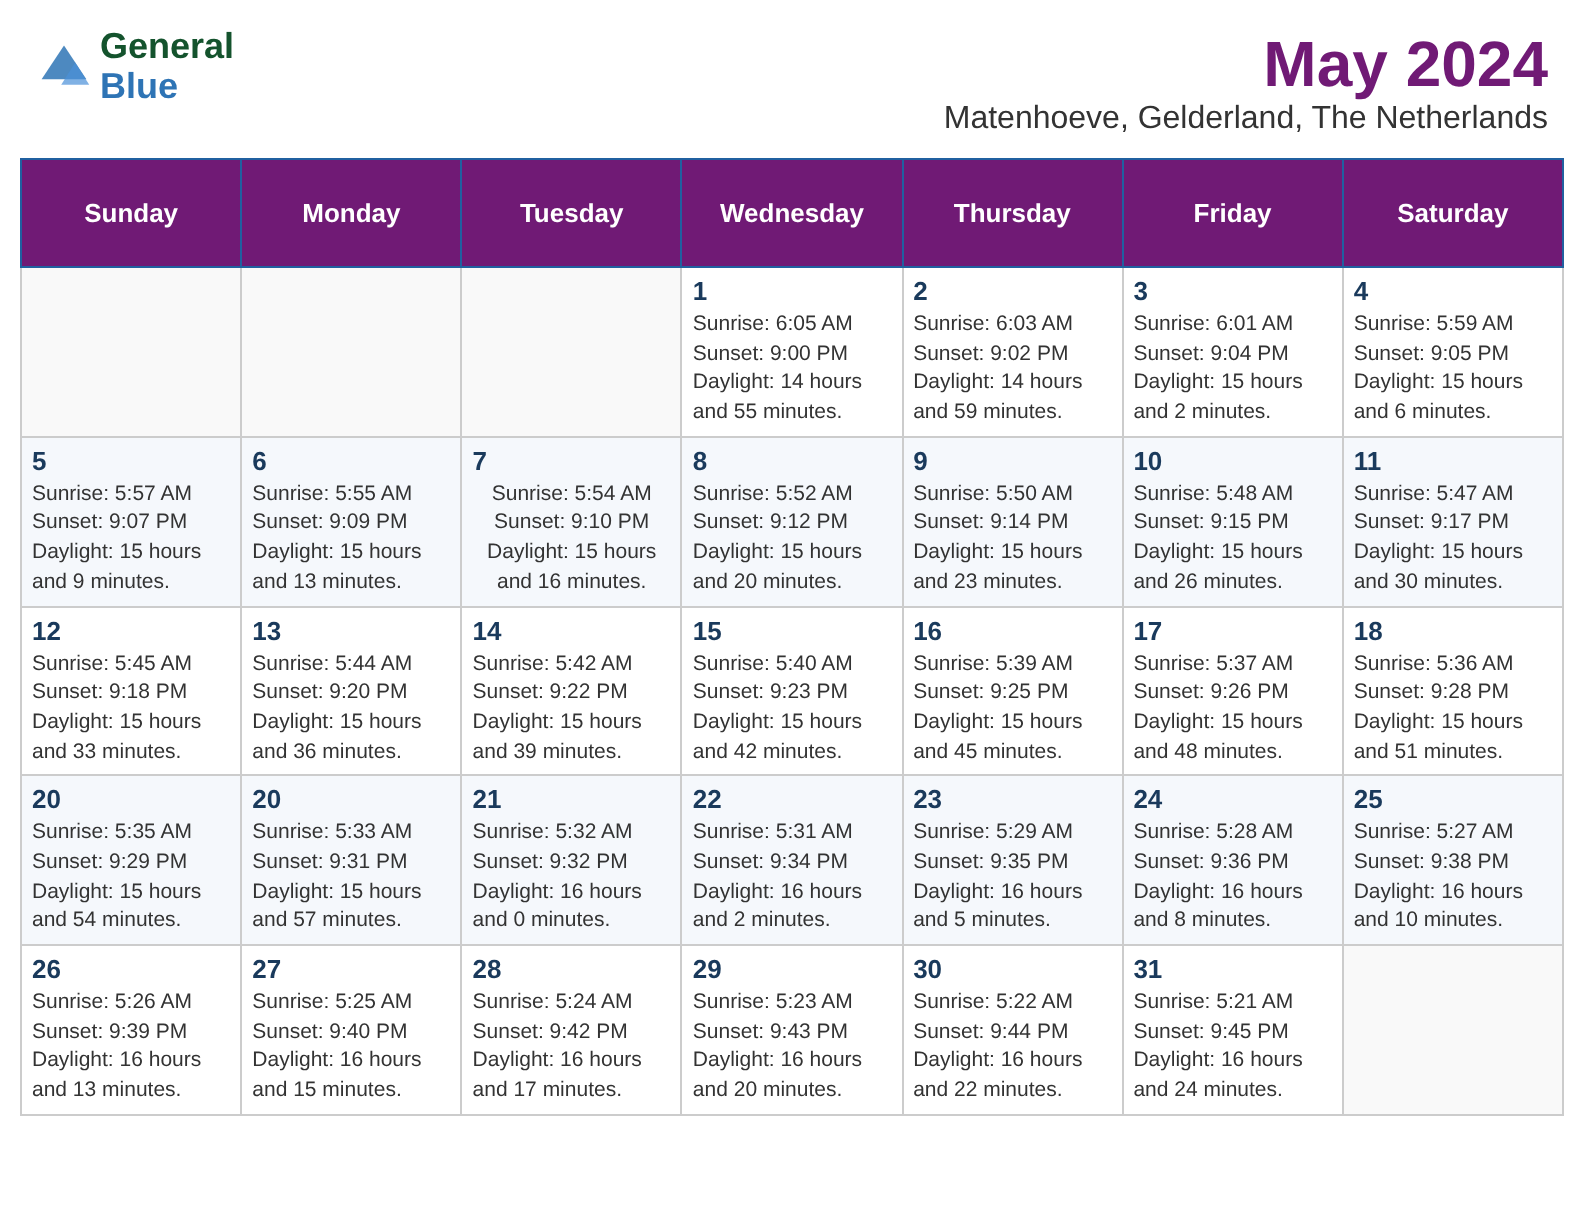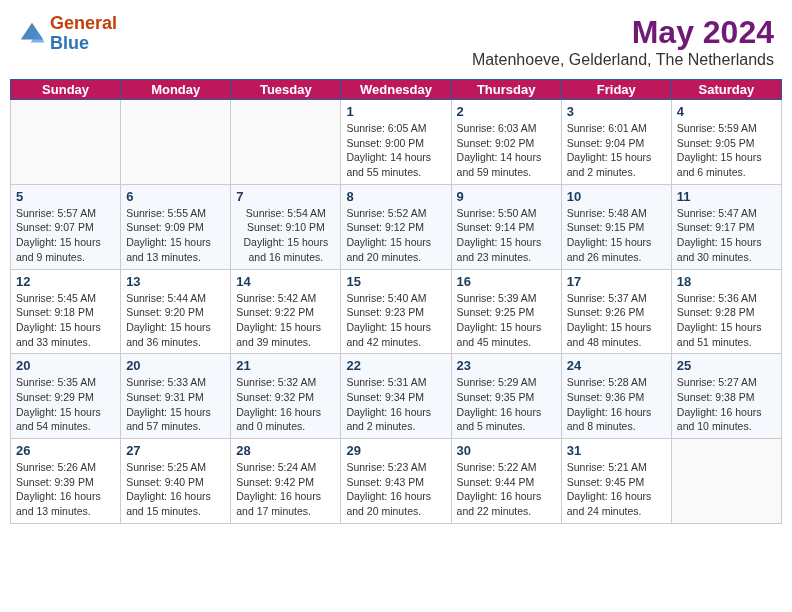--- a/index.html
+++ b/index.html
@@ -22,21 +22,21 @@
       align-items: center;
       gap: 4px;
     }
     .logo-text {
       font-size: 18px;
       font-weight: bold;
       color: #1a3a5c;
       line-height: 1.1;
     }
     .logo-text span {
-      color: #c2410c;
+      color: #14532d;
     }
     .logo-icon {
       width: 28px;
       height: 28px;
     }
     .title-block {
       text-align: right;
     }
     .main-title {
       font-size: 32px;
@@ -46,26 +46,26 @@
     .subtitle {
       font-size: 16px;
       color: #333;
     }
     .calendar {
       width: 100%;
       border-collapse: collapse;
       border: 1px solid #ccc;
     }
     .calendar th {
-      background-color: #be185d;
+      background-color: #701a75;
       color: white;
       text-align: center;
       font-size: 13px;
       font-weight: bold;
-      padding: 2px 4px;
+      padding: 19px 4px;
       border: 1px solid #2060a0;
     }
     .calendar td {
       border: 1px solid #ccc;
       vertical-align: top;
       padding: 4px 5px;
       font-size: 11px;
       color: #222;
       width: calc(100% / 7);
       min-height: 80px;

